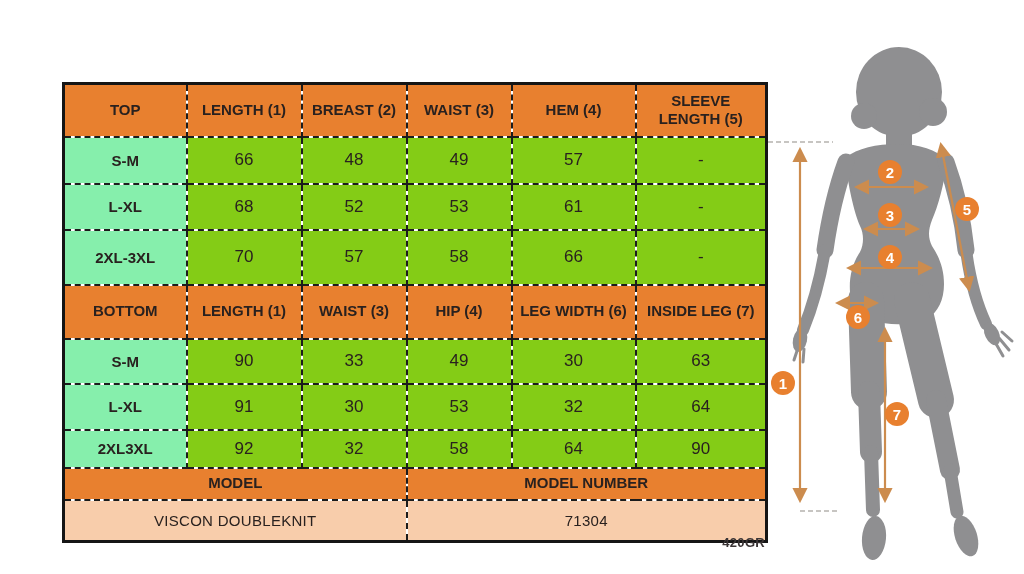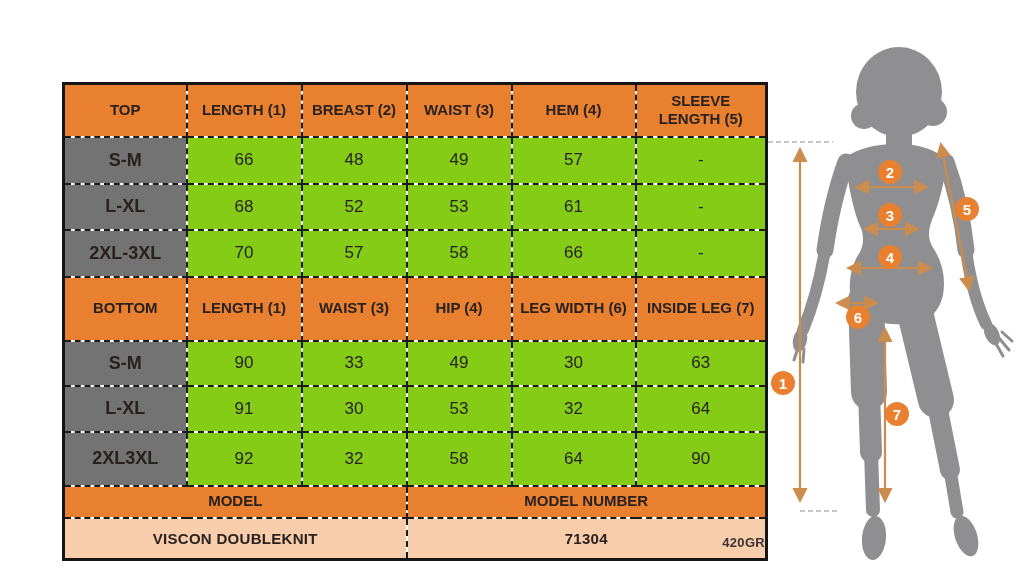--- a/index.html
+++ b/index.html
@@ -13,23 +13,23 @@
     border-collapse:collapse;table-layout:fixed;
     border:3px solid #151515;
     padding-left:26px;
   }
   .size-table th,.size-table td{
     border:2px dashed #1c1c1c;
     text-align:center;vertical-align:middle;
     color:#29211f;padding:0 2px;overflow:hidden;
   }
   .hdr{background:#E8802F;font-weight:bold;font-size:15px;line-height:1.22;color:#2b1c12;}
-  .lbl{background:#737373;font-weight:bold;font-size:18px;}
+  .lbl{background:#86efac;font-weight:bold;font-size:15px;}
   .cell{background:#84cc16;font-size:17px;font-weight:500;}
-  .info-val{background:#F8CDAB;font-size:15px;font-weight:700;letter-spacing:.3px;}
+  .info-val{background:#F8CDAB;font-size:15px;font-weight:400;letter-spacing:.3px;}
   .footnote{
     position:absolute;right:259px;top:535px;
     font-size:13px;font-weight:600;color:#3a3435;letter-spacing:.3px;
   }
   #diagram-svg{position:absolute;left:0;top:0;pointer-events:none;}
 </style>
 </head>
 <body>
 
 <table class="size-table">
@@ -59,29 +59,29 @@
     <td class="cell">-</td>
   </tr>
   <tr style="height:46px">
     <td class="lbl">L-XL</td>
     <td class="cell">68</td>
     <td class="cell">52</td>
     <td class="cell">53</td>
     <td class="cell">61</td>
     <td class="cell">-</td>
   </tr>
-  <tr style="height:47px">
+  <tr style="height:55px">
     <td class="lbl">2XL-3XL</td>
     <td class="cell">70</td>
     <td class="cell">57</td>
     <td class="cell">58</td>
     <td class="cell">66</td>
     <td class="cell">-</td>
   </tr>
-  <tr style="height:64px">
+  <tr style="height:54px">
     <th class="hdr">BOTTOM</th>
     <th class="hdr">LENGTH (1)</th>
     <th class="hdr">WAIST (3)</th>
     <th class="hdr">HIP (4)</th>
     <th class="hdr">LEG WIDTH (6)</th>
     <th class="hdr">INSIDE LEG (7)</th>
   </tr>
   <tr style="height:45px">
     <td class="lbl">S-M</td>
     <td class="cell">90</td>
@@ -91,21 +91,21 @@
     <td class="cell">63</td>
   </tr>
   <tr style="height:46px">
     <td class="lbl">L-XL</td>
     <td class="cell">91</td>
     <td class="cell">30</td>
     <td class="cell">53</td>
     <td class="cell">32</td>
     <td class="cell">64</td>
   </tr>
-  <tr style="height:54px">
+  <tr style="height:38px">
     <td class="lbl">2XL3XL</td>
     <td class="cell">92</td>
     <td class="cell">32</td>
     <td class="cell">58</td>
     <td class="cell">64</td>
     <td class="cell">90</td>
   </tr>
   <tr style="height:32px">
     <th class="hdr" colspan="3">MODEL</th>
     <th class="hdr" colspan="3">MODEL NUMBER</th>

